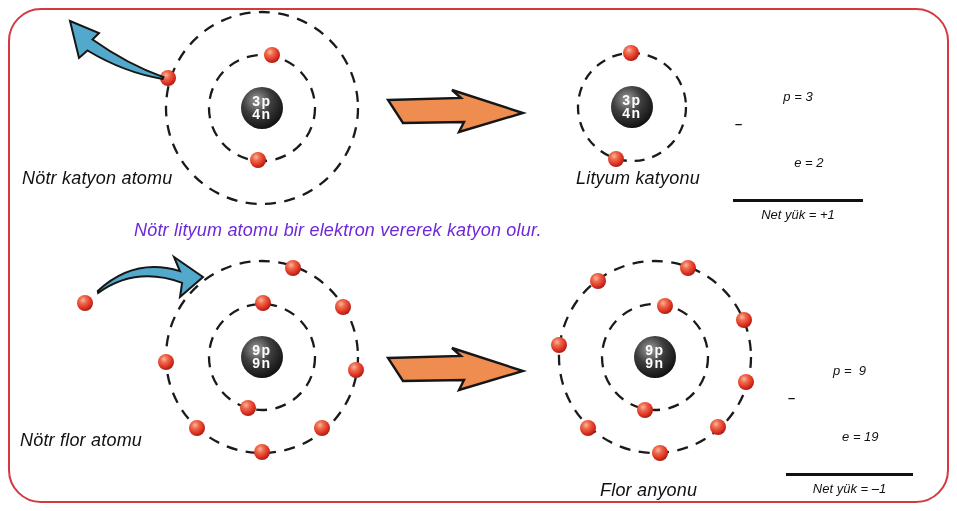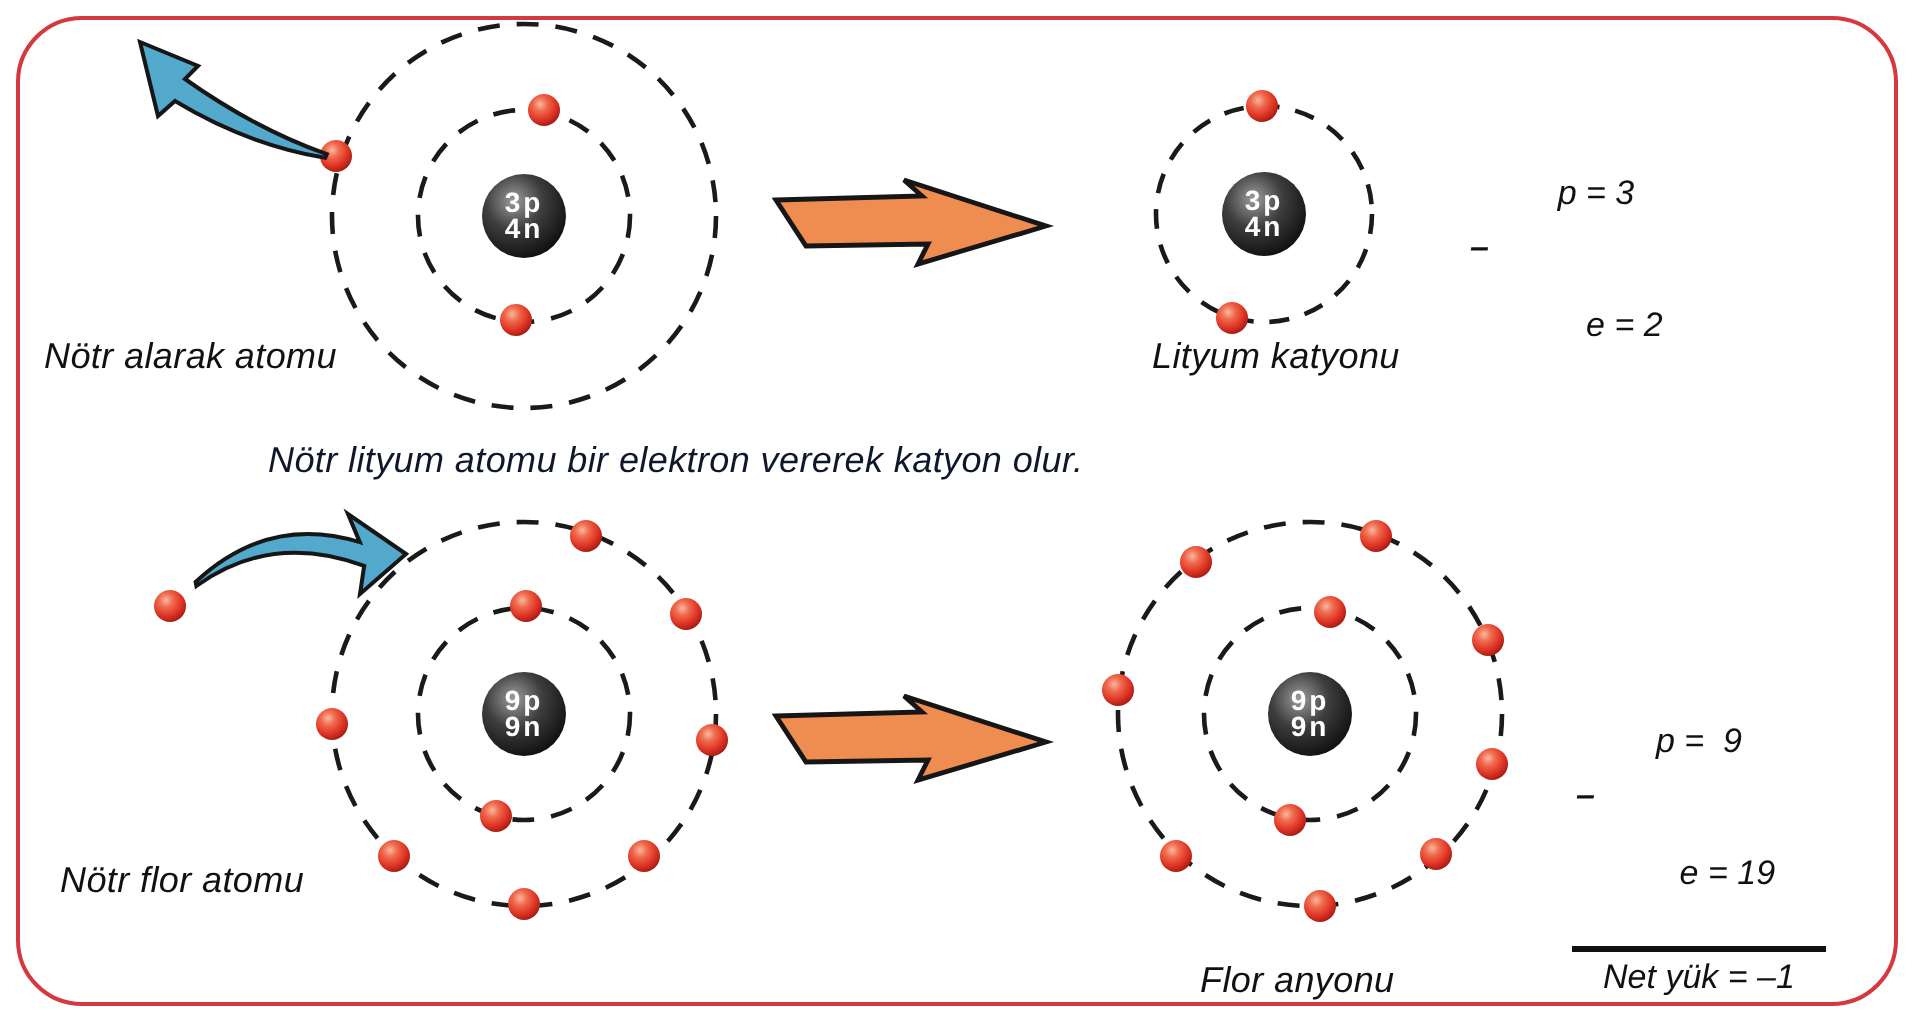--- a/index.html
+++ b/index.html
@@ -17,25 +17,25 @@
     text-anchor:middle;font-family:"Liberation Sans", sans-serif;
   }
   .blue-arrow{fill:#52a9cc;stroke:#161616;stroke-width:2;stroke-linejoin:miter;}
   .orange-arrow{fill:#ef8c50;stroke:#161616;stroke-width:2.4;stroke-linejoin:miter;}
   .frame{fill:none;stroke:#d6383f;stroke-width:2;}
   .label{
     position:absolute;font-style:italic;font-size:18px;color:#111111;
     white-space:nowrap;letter-spacing:0.2px;
   }
   .caption{
-    position:absolute;font-style:italic;font-size:18px;color:#0f172a;
+    position:absolute;font-style:italic;font-size:18px;color:#6d28d9;
     white-space:nowrap;letter-spacing:0.2px;
   }
   .calc{
-    position:absolute;font-style:italic;font-size:17px;color:#111111;
+    position:absolute;font-style:italic;font-size:13px;color:#111111;
     text-align:center;
   }
   .calc-line{position:relative;line-height:22px;white-space:pre;}
   .calc-minus{position:absolute;left:2px;top:5px;font-weight:bold;}
   .calc-result{
     border-top:3px solid #111111;margin-top:3px;padding-top:3px;
     line-height:20px;white-space:pre;
   }
 </style>
 </head>
@@ -120,33 +120,34 @@
       <circle class="electron" cx="598" cy="281" r="8"></circle>
       <circle class="electron" cx="559" cy="345" r="8"></circle>
       <circle class="electron" cx="588" cy="428" r="8"></circle>
       <circle class="electron" cx="660" cy="453" r="8"></circle>
       <circle class="electron" cx="718" cy="427" r="8"></circle>
       <circle class="electron" cx="746" cy="382" r="8"></circle>
       <circle class="electron" cx="744" cy="320" r="8"></circle>
     </g>
   </svg>
 
-  <div class="label" style="left:22px;top:168px">Nötr alarak atomu</div>
+  <div class="label" style="left:22px;top:168px">Nötr katyon atomu</div>
   <div class="label" style="left:576px;top:168px">Lityum katyonu</div>
   <div class="caption" style="left:134px;top:220px">Nötr lityum atomu bir elektron vererek katyon olur.</div>
 
-  <div class="label" style="left:30px;top:430px">Nötr flor atomu</div>
+  <div class="label" style="left:20px;top:430px">Nötr flor atomu</div>
   <div class="label" style="left:600px;top:480px">Flor anyonu</div>
 
   <div class="calc" style="left:733px;top:86px;width:130px">
     <div class="calc-line">p = 3</div>
     <div class="calc-line">
       <span class="calc-minus">–</span>
       <span>e = 2</span>
     </div>
+    <div class="calc-result">Net yük = +1</div>
   </div>
 
   <div class="calc" style="left:786px;top:360px;width:127px">
     <div class="calc-line">p =  9</div>
     <div class="calc-line">
       <span class="calc-minus">–</span>
       <span>e = 19</span>
     </div>
     <div class="calc-result">Net yük = –1</div>
   </div>

